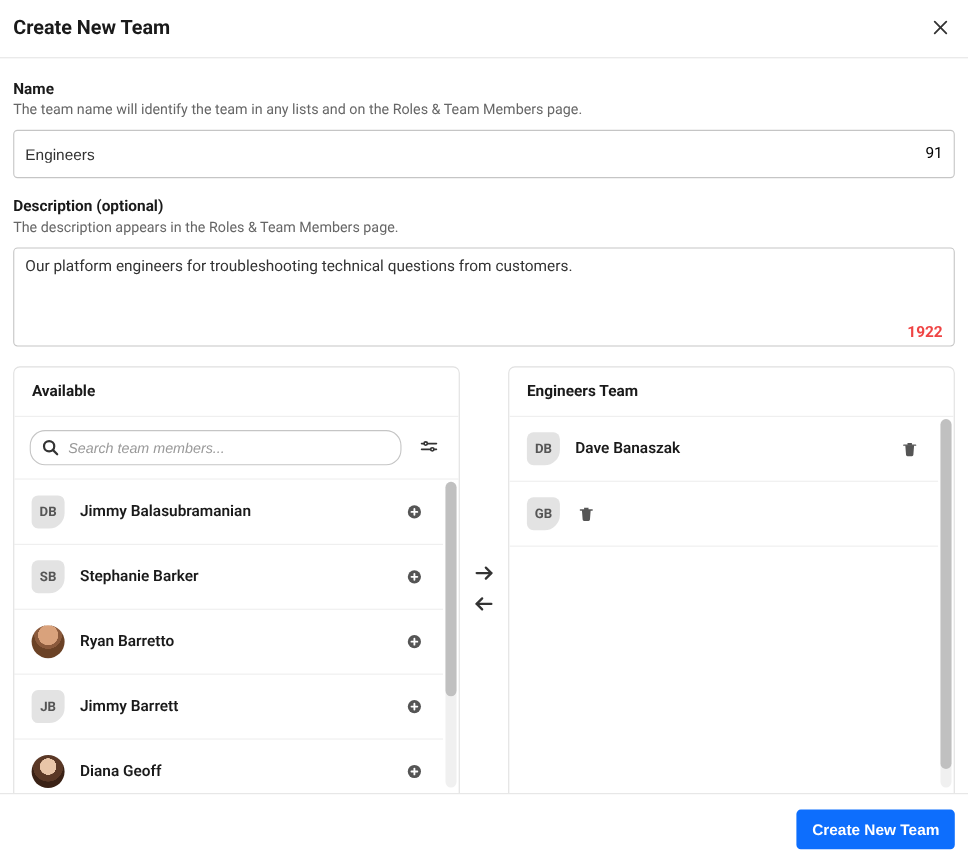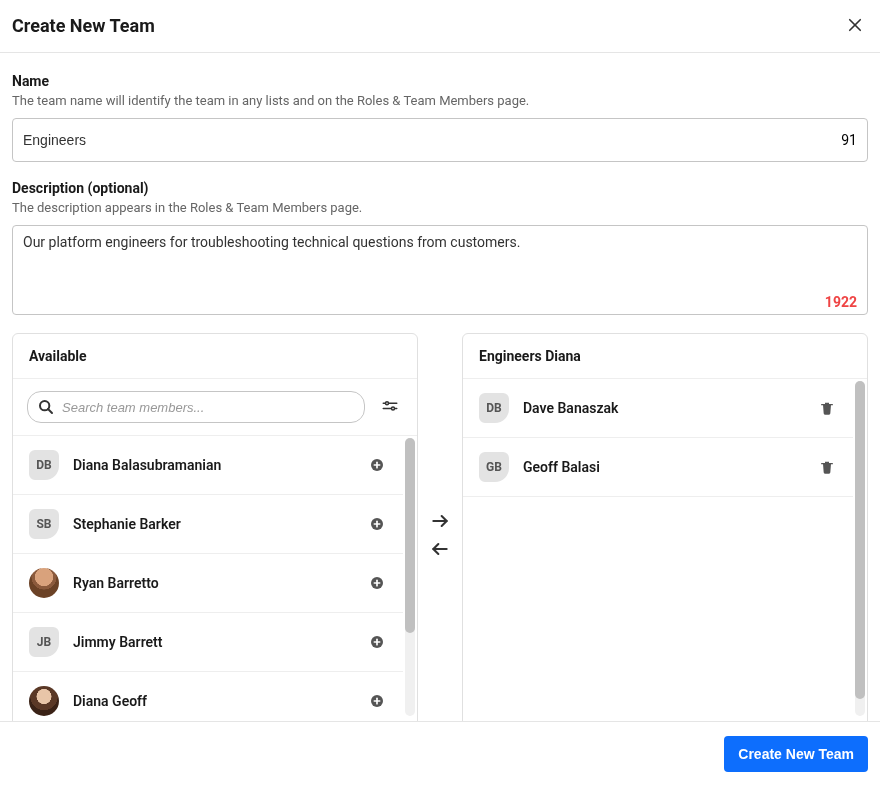--- a/index.html
+++ b/index.html
@@ -363,21 +363,21 @@
             <circle cx="8" cy="7" r="2" fill="#fff"></circle>
             <line x1="3" y1="14" x2="21" y2="14"></line>
             <circle cx="16" cy="14" r="2" fill="#fff"></circle>
           </svg>
         </button>
       </div>
       <div class="panel-body-wrap">
         <div class="panel-scroll" id="available-list">
             <div class="member-row">
               <div class="avatar">DB</div>
-              <div class="member-name">Diana Balasubramanian</div>
+              <div class="member-name">Jimmy Balasubramanian</div>
               <button class="row-action">
                 <svg viewBox="0 0 24 24" fill="#555">
                   <circle cx="12" cy="12" r="9"></circle>
                   <line x1="12" y1="8" x2="12" y2="16" stroke="#fff" stroke-width="2.5" stroke-linecap="round"></line>
                   <line x1="8" y1="12" x2="16" y2="12" stroke="#fff" stroke-width="2.5" stroke-linecap="round"></line>
                 </svg>
               </button>
             </div>
             <div class="member-row">
               <div class="avatar">SB</div>
@@ -438,37 +438,36 @@
         <line x1="4" y1="12" x2="20" y2="12"></line>
         <polyline points="14 6 20 12 14 18"></polyline>
       </svg>
       <svg viewBox="0 0 24 24" fill="none" stroke="currentColor" stroke-width="2.5" stroke-linecap="round" stroke-linejoin="round">
         <line x1="20" y1="12" x2="4" y2="12"></line>
         <polyline points="10 6 4 12 10 18"></polyline>
       </svg>
     </div>
 
     <div class="panel panel-right">
-      <div class="panel-header">Engineers Diana</div>
+      <div class="panel-header">Engineers Team</div>
       <div class="panel-body-wrap">
         <div class="panel-scroll-right" id="team-list">
             <div class="member-row">
               <div class="avatar">DB</div>
               <div class="member-name">Dave Banaszak</div>
               <button class="row-action">
                 <svg viewBox="0 0 24 24" fill="#555">
                   <path d="M6 7h12l-1 13a2 2 0 0 1-2 2H9a2 2 0 0 1-2-2L6 7z"></path>
                   <path d="M4 7h16" stroke="#555" stroke-width="2" stroke-linecap="round"></path>
                   <path d="M9 4h6v3H9z"></path>
                 </svg>
               </button>
             </div>
             <div class="member-row">
               <div class="avatar">GB</div>
-              <div class="member-name">Geoff Balasi</div>
               <button class="row-action">
                 <svg viewBox="0 0 24 24" fill="#555">
                   <path d="M6 7h12l-1 13a2 2 0 0 1-2 2H9a2 2 0 0 1-2-2L6 7z"></path>
                   <path d="M4 7h16" stroke="#555" stroke-width="2" stroke-linecap="round"></path>
                   <path d="M9 4h6v3H9z"></path>
                 </svg>
               </button>
             </div>
           </div>
         <div class="fake-vscroll">

